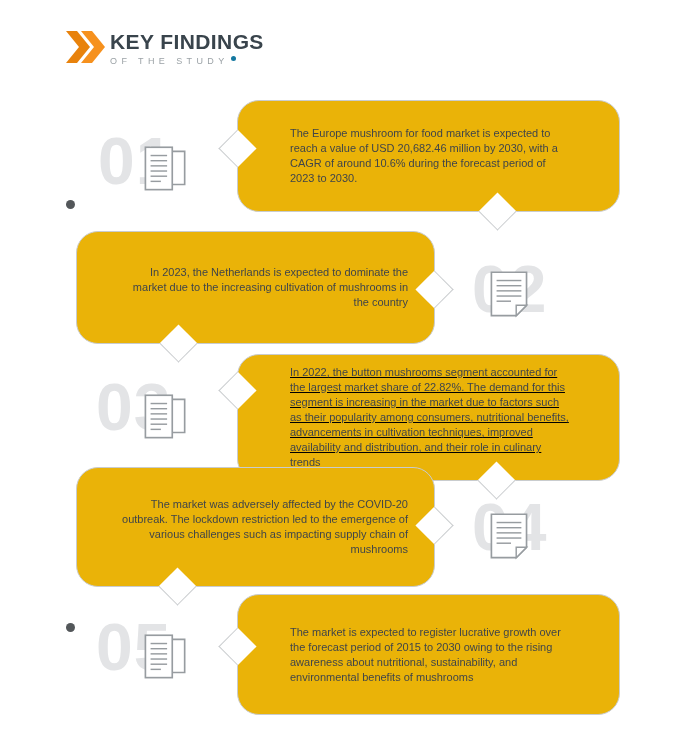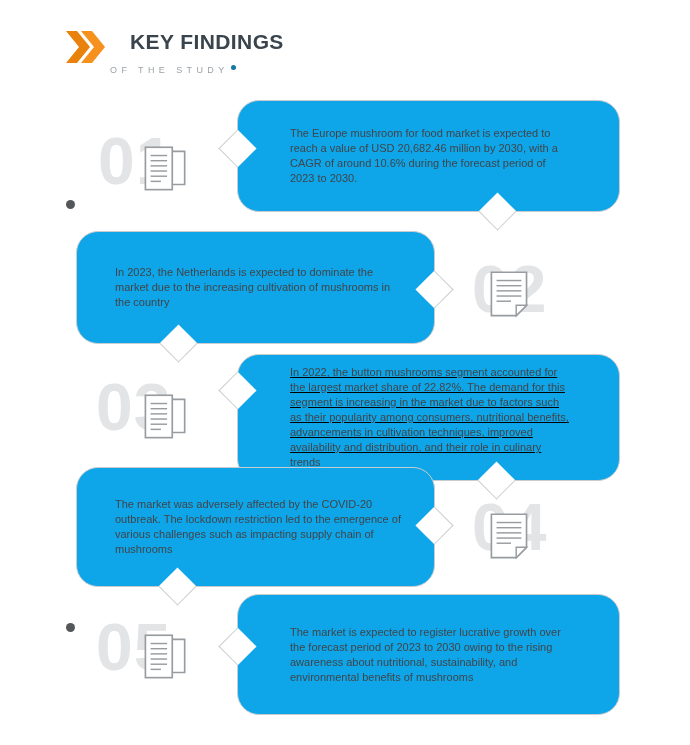--- a/index.html
+++ b/index.html
@@ -9,43 +9,43 @@
     background:#ffffff;
     font-family:"Liberation Sans", sans-serif;
     overflow:hidden;
   }
 
   
   .header{position:absolute;left:66px;top:30px;display:flex;align-items:flex-start;}
   .logo{width:40px;height:34px;margin-right:4px;}
   .header-text{display:flex;flex-direction:column;}
   .title{
-    font-size:21px;font-weight:800;color:#39444C;letter-spacing:0.4px;line-height:24px;margin-left:20px;
+    font-size:21px;font-weight:800;color:#39444C;letter-spacing:0.4px;line-height:24px;
   }
-  .subtitle-row{display:flex;margin-top:11px;}
+  .subtitle-row{display:flex;margin-top:2px;}
   .subtitle{
     font-size:9px;color:#9BA2A6;letter-spacing:4.4px;font-weight:500;
   }
   .teal-dot{width:5px;height:5px;border-radius:50%;background:#1478A0;margin-left:2px;}
 
   
   .card{
     position:absolute;
-    background:#0ea5e9;
+    background:#eab308;
     border:1px solid #C9CCCE;
     border-radius:22px;
     display:flex;align-items:center;
     box-sizing:border-box;
     z-index:3;
   }
   .card p{margin:0;font-size:11px;line-height:15px;color:#404549;}
   .card.right-side{padding:12px 48px 12px 52px;}
   .card.right-side p{text-align:left;}
   .card.left-side{padding:12px 26px 12px 38px;}
-  .card.left-side p{text-align:left;}
+  .card.left-side p{text-align:right;}
 
   
   .tail{position:absolute;width:26px;height:26px;background:#fff;transform:rotate(45deg);z-index:4;}
   .tail-left{left:-14px;border-left:1px solid #C9CCCE;border-bottom:1px solid #C9CCCE;}
   .tail-right{right:-14px;border-top:1px solid #C9CCCE;border-right:1px solid #C9CCCE;}
   .tail-down{bottom:-14px;border-bottom:1px solid #C9CCCE;border-right:1px solid #C9CCCE;}
 
   
   .big-num{
     position:absolute;
@@ -162,16 +162,16 @@
       <line x1="17" y1="21" x2="33" y2="21"></line>
       <line x1="17" y1="26" x2="33" y2="26"></line>
       <line x1="17" y1="31" x2="33" y2="31"></line>
       <line x1="17" y1="36" x2="33" y2="36"></line>
       <line x1="17" y1="41" x2="27" y2="41"></line>
     </g>
   </svg>
   <div class="dot" style="left:66px;top:623px;"></div>
   <div class="card right-side" style="left:237px;top:594px;width:383px;height:121px;">
     <span class="tail tail-left" style="top:38px;"></span>
-    <p>The market is expected to register lucrative growth over the forecast period of 2023 to 2030 owing to the rising awareness about nutritional, sustainability, and environmental benefits of mushrooms</p>
+    <p>The market is expected to register lucrative growth over the forecast period of 2015 to 2030 owing to the rising awareness about nutritional, sustainability, and environmental benefits of mushrooms</p>
   </div>
 
 </div>
 
 </body></html>

